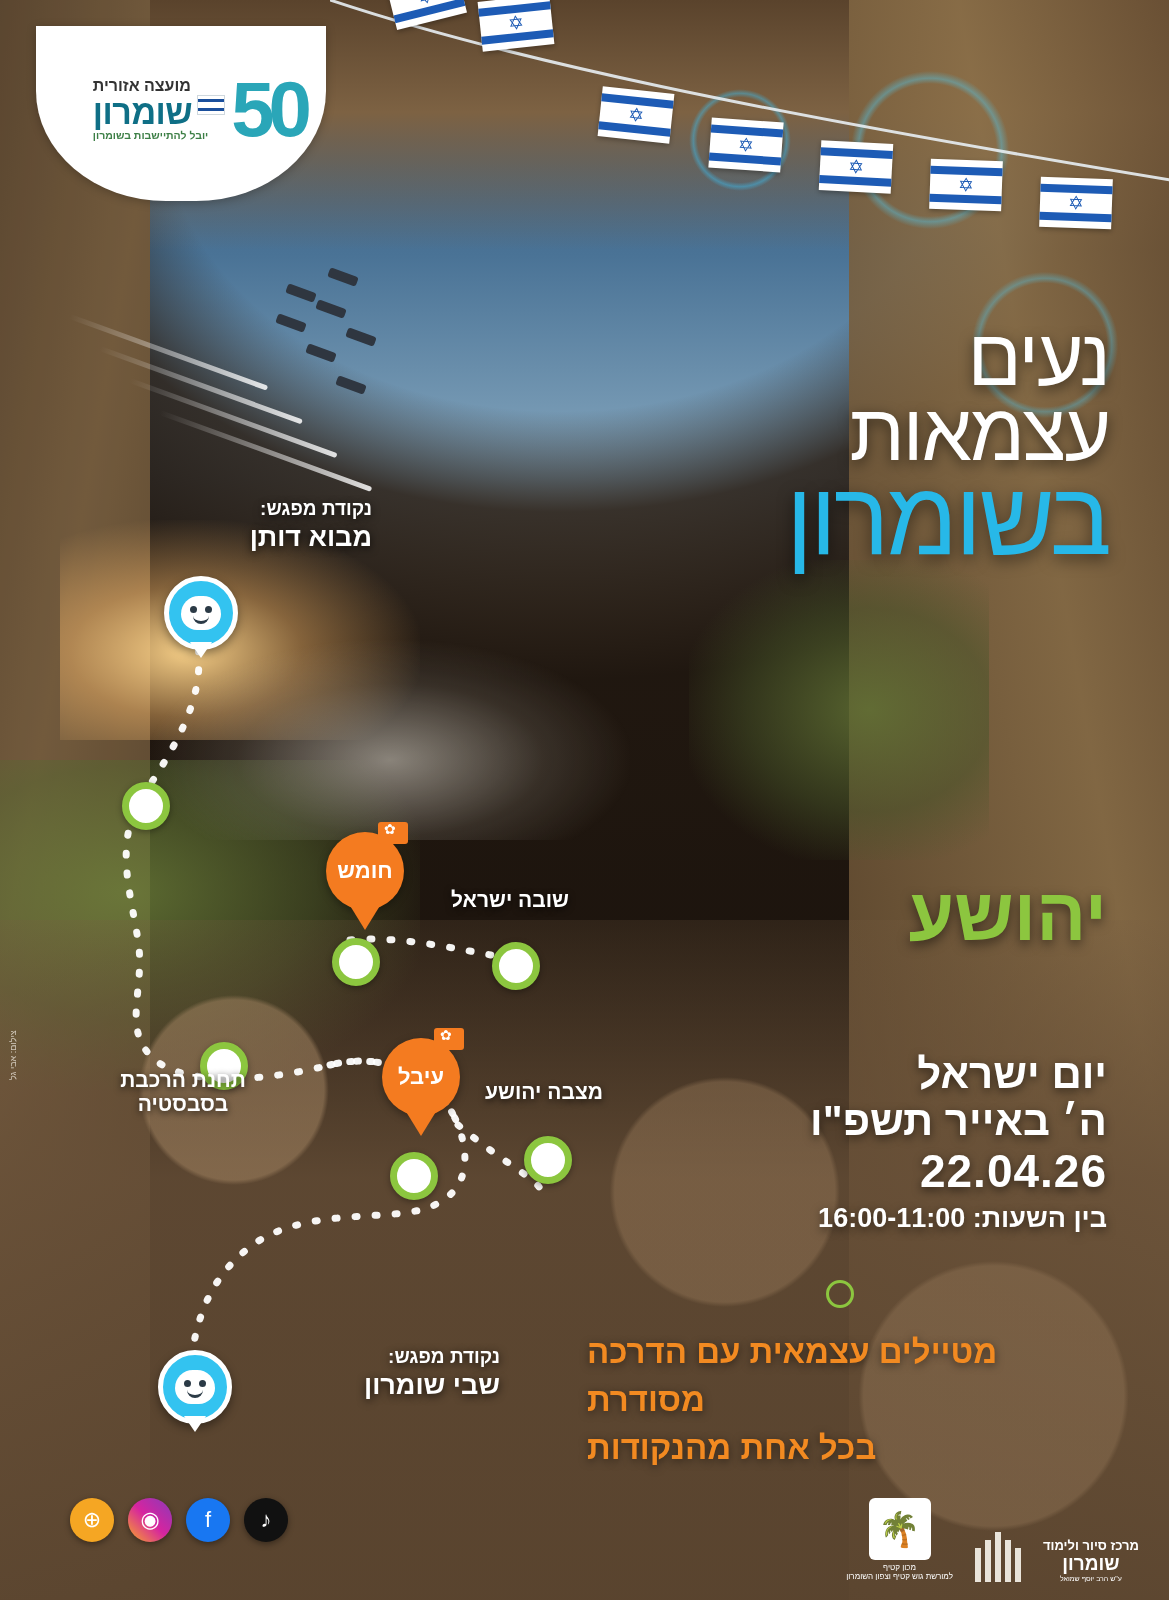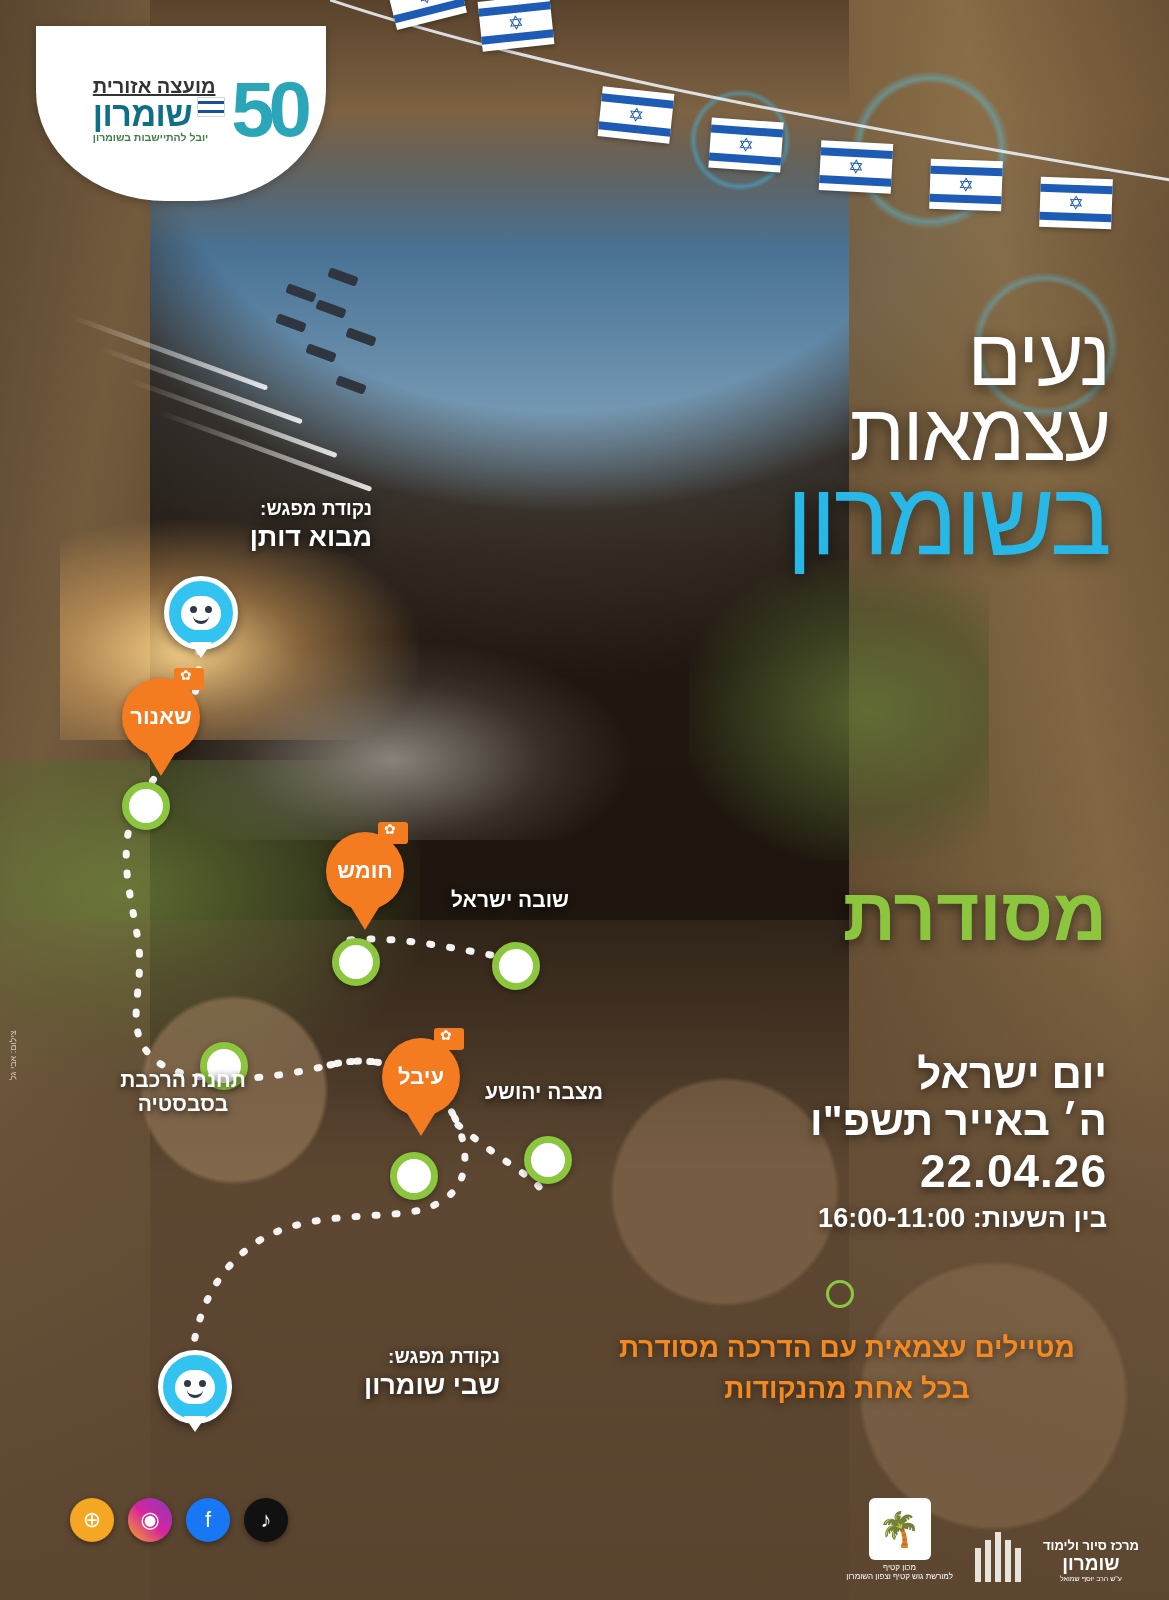--- a/index.html
+++ b/index.html
@@ -71,21 +71,21 @@
     background:#fff;border-radius:0 0 130px 130px / 0 0 110px 110px;
     box-shadow:0 2px 10px rgba(0,0,0,.25);
     display:flex;align-items:center;justify-content:flex-start;
   }
   .logo-inner{display:flex;align-items:center;gap:6px;padding:18px 20px 26px 14px;}
   .logo-50{
     font-size:78px;font-weight:bold;color:#2aa6b8;line-height:.8;
     letter-spacing:-6px;font-family:"Liberation Sans",sans-serif;
   }
   .logo-txt{display:flex;flex-direction:column;align-items:flex-end;line-height:1.05;}
-  .logo-txt .l1{font-size:20px;color:#333;font-weight:bold;text-decoration:underline;}
+  .logo-txt .l1{font-size:16px;color:#333;font-weight:bold;}
   .logo-txt .l2{font-size:34px;color:#0f6f86;font-weight:bold;letter-spacing:-.5px;}
   .logo-txt .l3{font-size:10.5px;color:#3d7f46;font-weight:bold;}
   .logo-flag{
     width:26px;height:18px;background:#fff;border:1px solid #cfd8de;position:relative;margin-bottom:14px;
   }
   .logo-flag:before,.logo-flag:after{content:"";position:absolute;left:0;right:0;height:3px;background:#1a4f9c;}
   .logo-flag:before{top:3px}.logo-flag:after{bottom:3px}
 
   
   .bunting{position:absolute;left:330px;top:-10px;width:840px;height:300px;pointer-events:none;}
@@ -140,22 +140,22 @@
   .date-block .d1{font-size:42px;line-height:1.12;}
   .date-block .d2{font-size:42px;line-height:1.12;}
   .date-block .d3{font-size:46px;line-height:1.18;letter-spacing:1px;}
   .date-block .d4{font-size:27px;line-height:1.5;}
 
   .dot-sep{
     position:absolute;right:315px;top:1280px;width:22px;height:22px;
     border:3px solid #8cc63f;border-radius:50%;
   }
   .orange-note{
-    position:absolute;right:62px;top:1328px;width:520px;text-align:center;
-    color:#f28a21;font-weight:bold;font-size:28px;line-height:1.45;
+    position:absolute;right:62px;top:1328px;width:520px;text-align:left;
+    color:#f28a21;font-weight:bold;font-size:33px;line-height:1.45;
     text-shadow:0 2px 8px rgba(0,0,0,.5);
   }
 
   
   .route{position:absolute;left:60px;top:560px;width:560px;height:900px;}
   .route svg{position:absolute;left:0;top:0;}
 
   .waze-pin{
     position:absolute;width:64px;height:64px;border-radius:50%;
     background:#33c3f0;border:5px solid #fff;box-shadow:0 4px 10px rgba(0,0,0,.4);
@@ -317,21 +317,21 @@
     </div>
   </div>
 
   <div class="headline">
     <div class="l1">נעים</div>
     <div class="l2">עצמאות</div>
     <div class="l3">בשומרון</div>
   </div>
 
   <div class="sub-green">
-    <div>מסודרת</div>
+    <div>יהושע</div>
   </div>
 
   <div class="date-block">
     <div class="d1">יום ישראל</div>
     <div class="d2">ה׳ באייר תשפ"ו</div>
     <div class="d3">22.04.26</div>
     <div class="d4">בין השעות: 16:00-11:00</div>
   </div>
 
   <div class="dot-sep"></div>
@@ -355,26 +355,20 @@
     <div class="waze-pin" style="left:104px;top:16px;">
       <div class="waze-face">
           <div class="waze-smile"></div>
         </div>
     </div>
     <div class="meet-label" style="left:72px;top:-62px;width:240px;">
       <span class="small">נקודת מפגש:</span>
       <span class="big">מבוא דותן</span>
     </div>
 
-    <div class="marker-orange" style="left:48px;top:118px;">
-      <div class="body">
-        <span class="lbl">שאנור</span>
-        <span class="marker-flag"></span>
-      </div>
-    </div>
     <div class="dot-green" style="left:62px;top:222px;"></div>
 
     <div class="marker-orange" style="left:252px;top:272px;">
       <div class="body">
         <span class="lbl">חומש</span>
         <span class="marker-flag"></span>
       </div>
     </div>
     <div class="dot-green" style="left:272px;top:378px;"></div>
 

